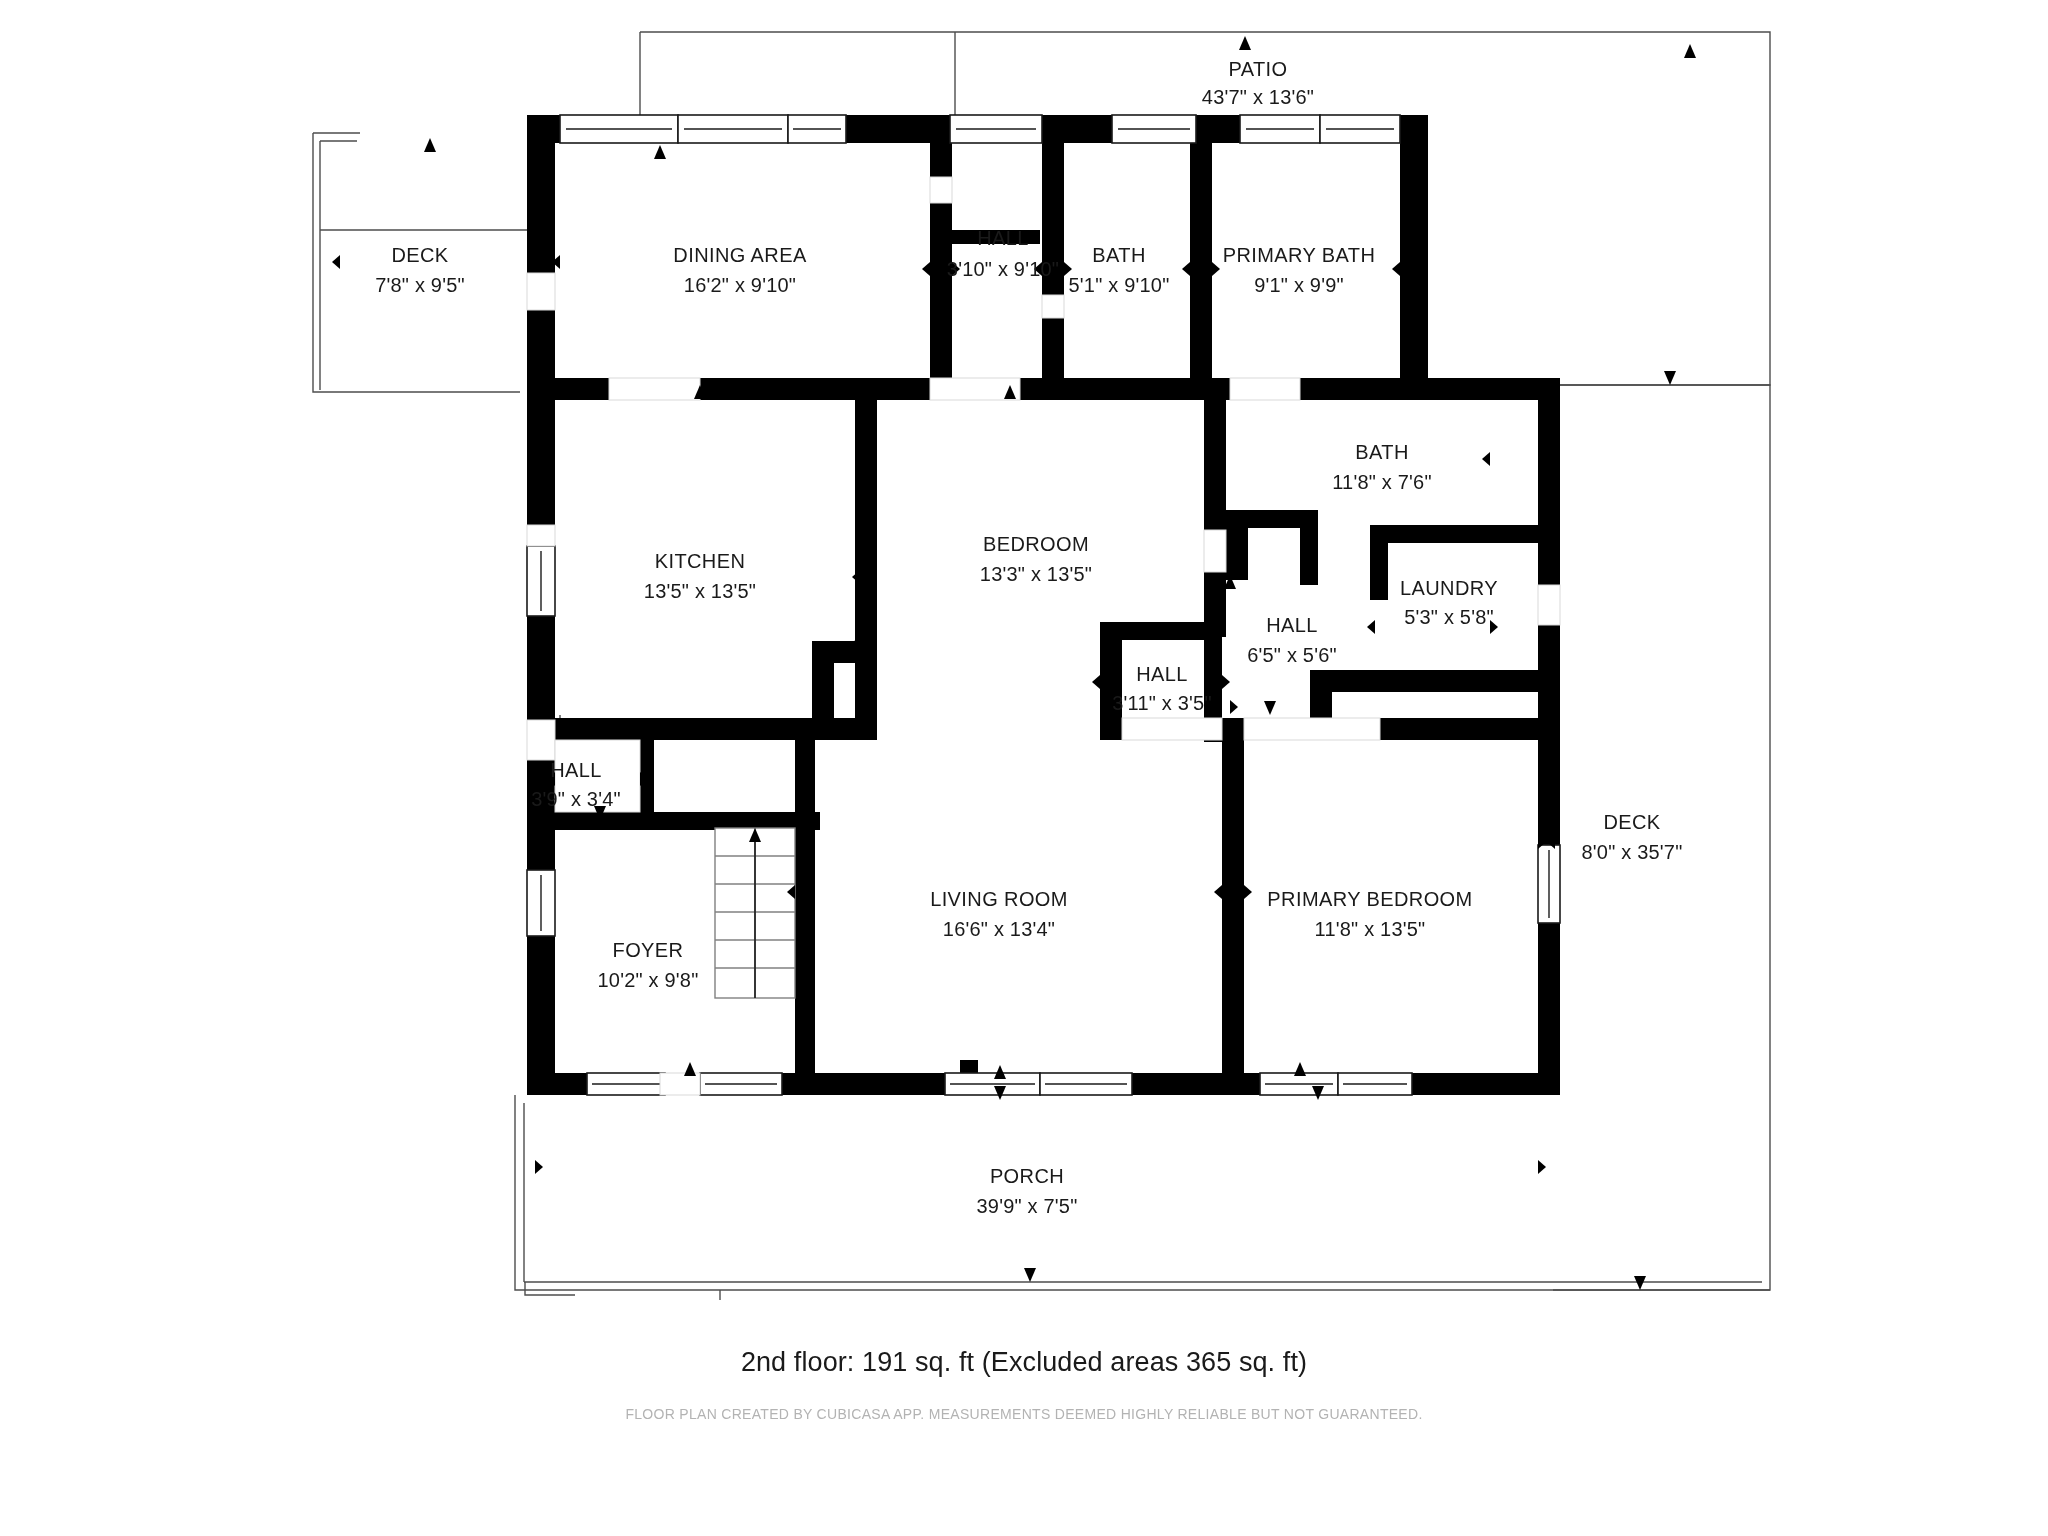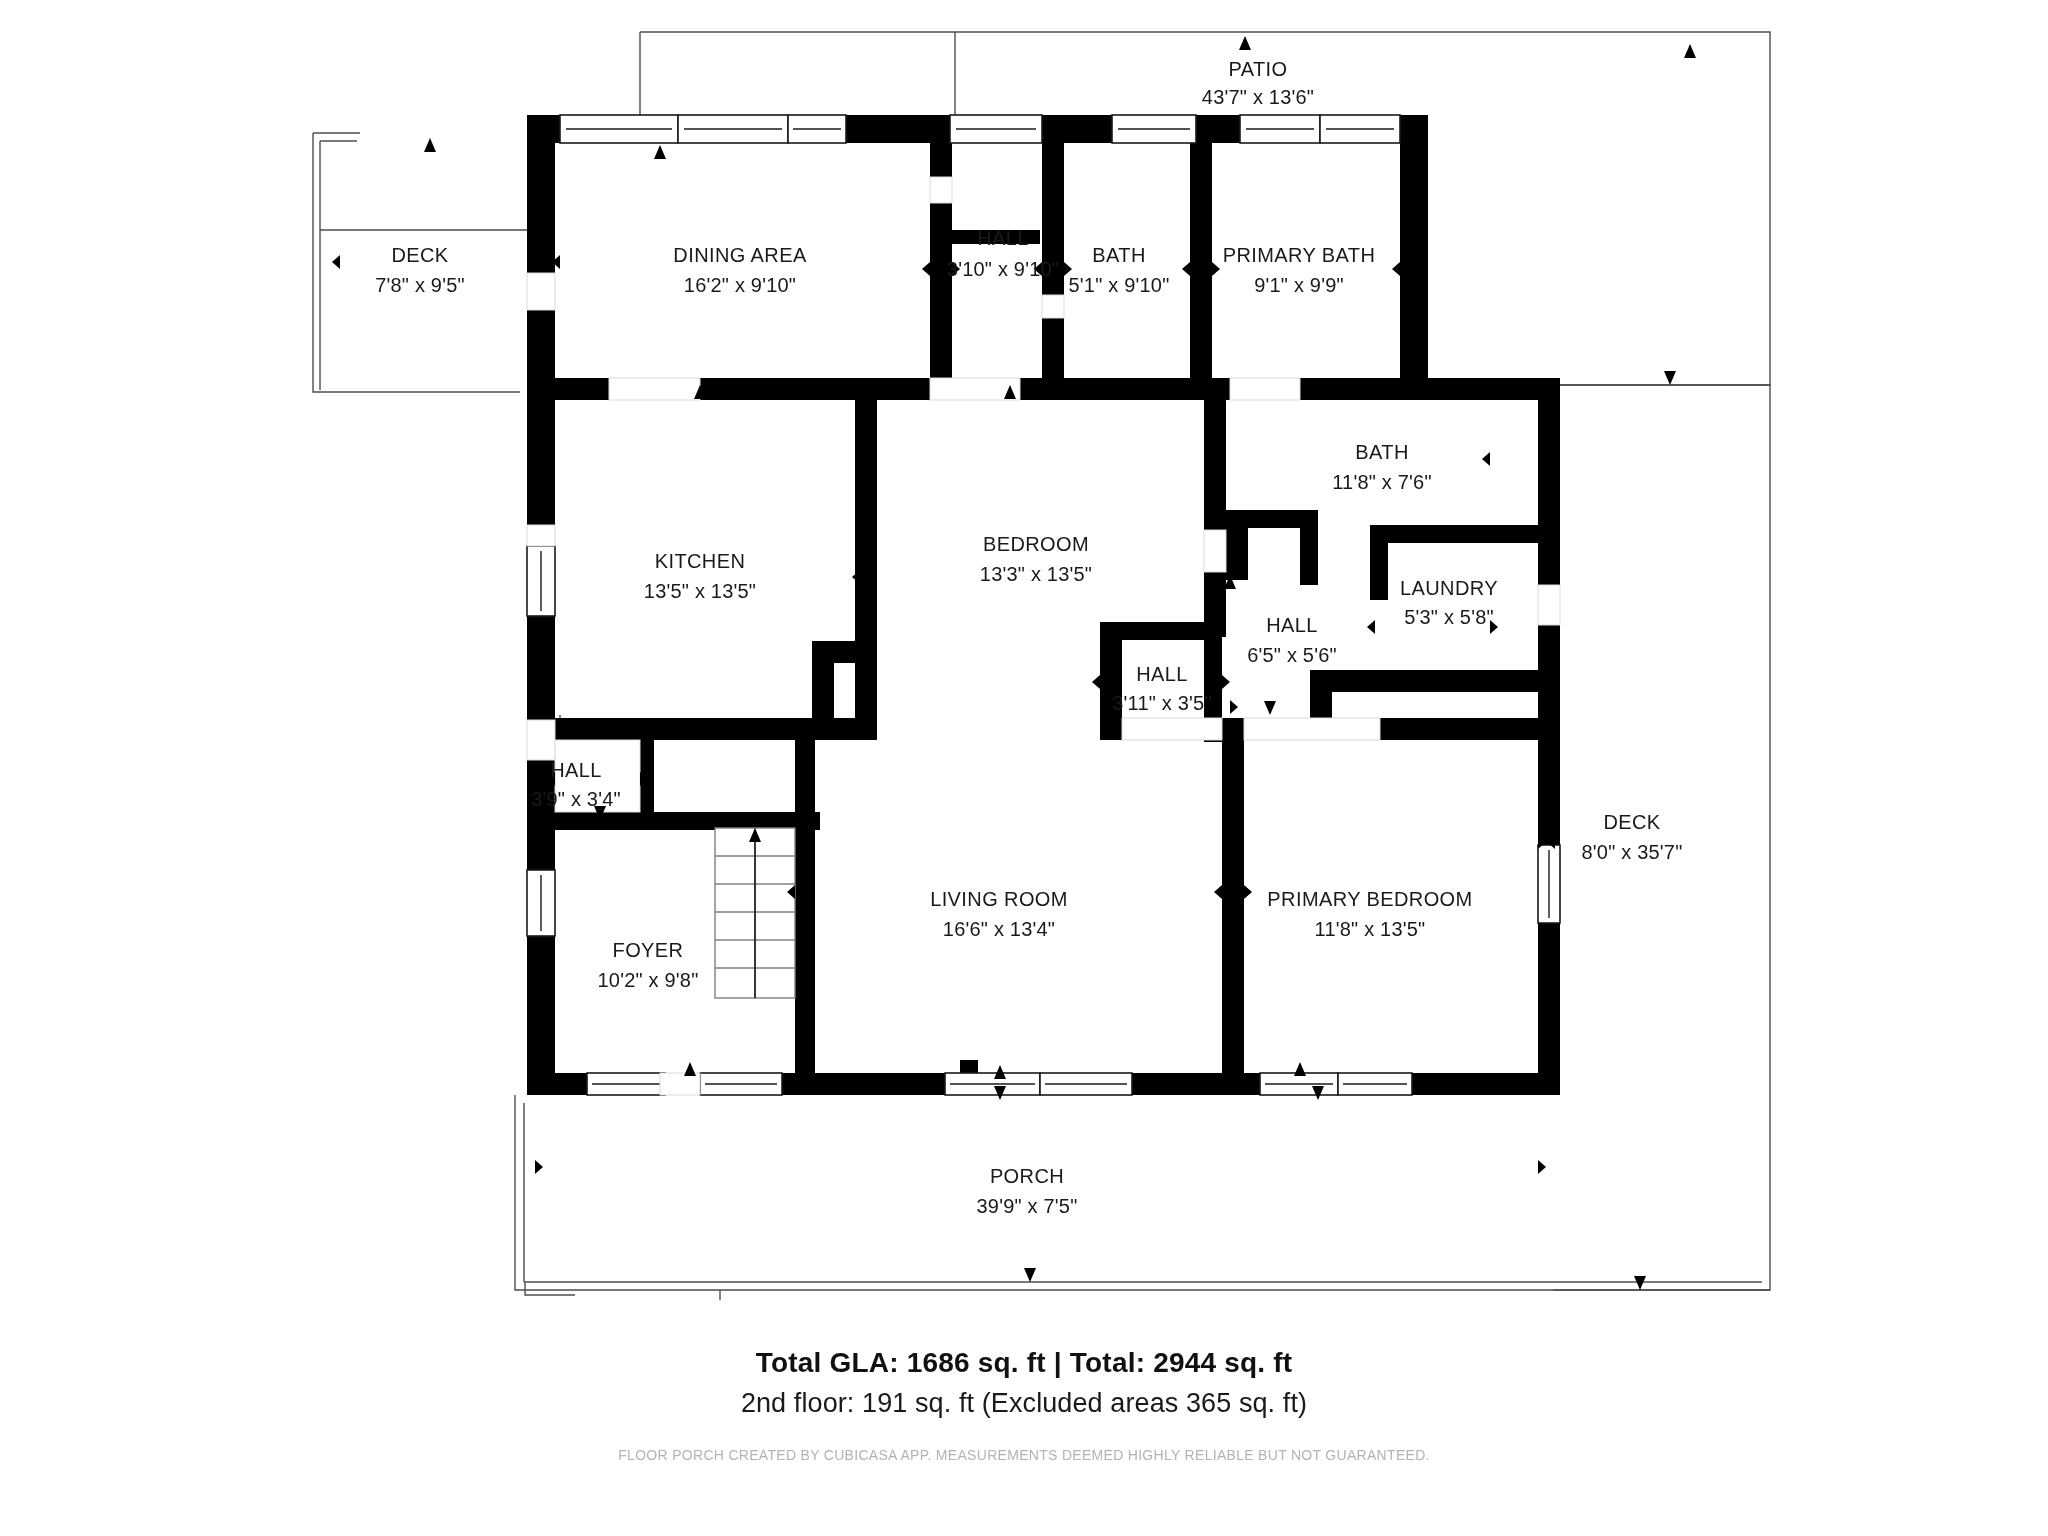--- a/index.html
+++ b/index.html
@@ -438,18 +438,17 @@
         <text class="room-dim" x="1632" y="859">8'0" x 35'7"</text>
 
         <text class="room-label" x="1027" y="1183">PORCH</text>
         <text class="room-dim" x="1027" y="1213">39'9" x 7'5"</text>
       </g>
 
     </svg>
   </div>
 
   <div id="footer">
-    <div class="total-line">Total GLA: 1686 sq. ft | Total: 2944 sq. ft</div>
     <div class="floor-line">2nd floor: 191 sq. ft (Excluded areas 365 sq. ft)</div>
-    <div class="disclaimer">FLOOR PORCH CREATED BY CUBICASA APP. MEASUREMENTS DEEMED HIGHLY RELIABLE BUT NOT GUARANTEED.</div>
+    <div class="disclaimer">FLOOR PLAN CREATED BY CUBICASA APP. MEASUREMENTS DEEMED HIGHLY RELIABLE BUT NOT GUARANTEED.</div>
   </div>
 
 </div>
 
 </body></html>

